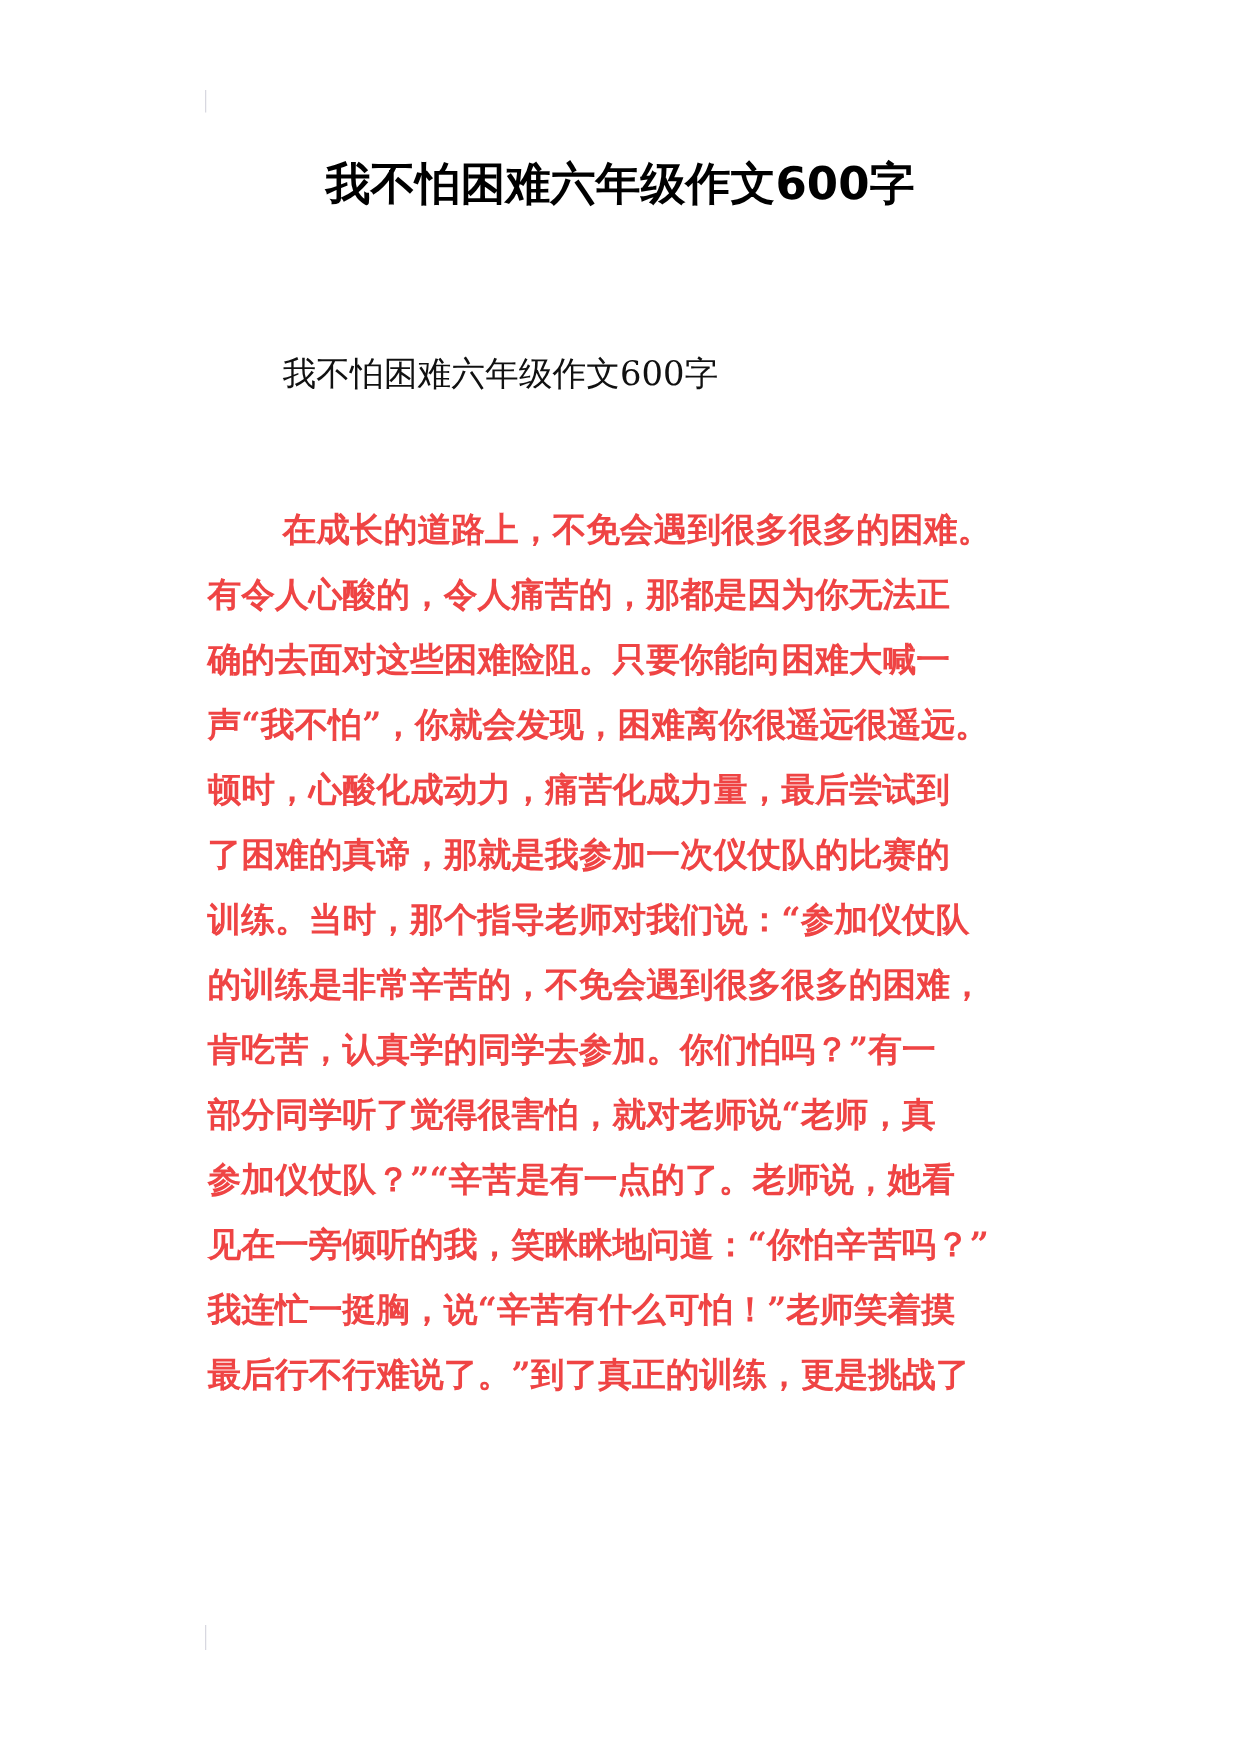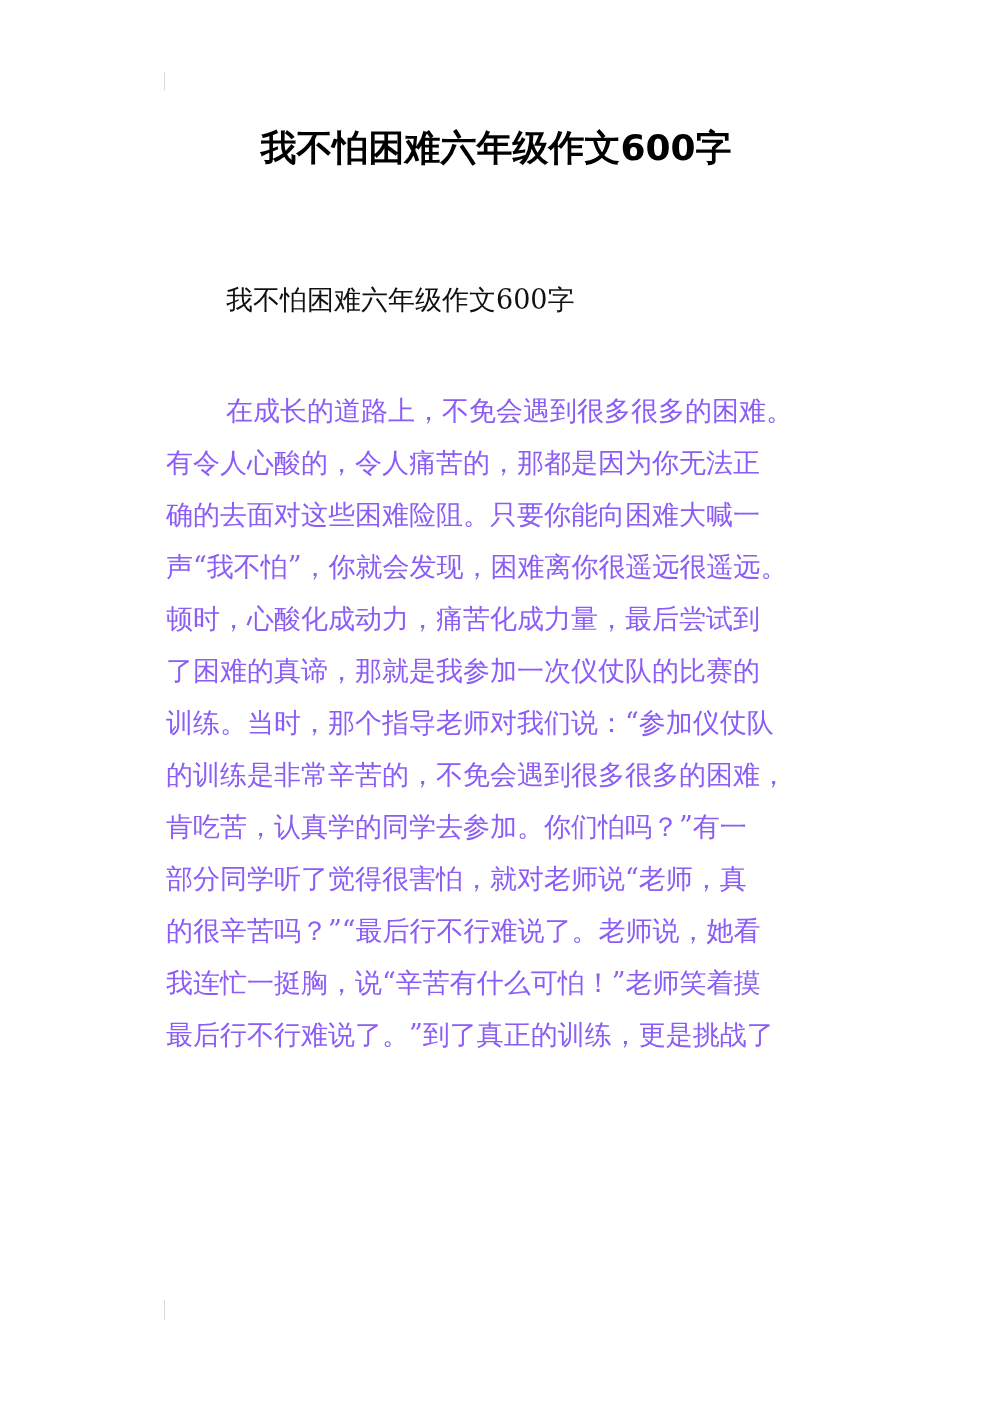--- a/index.html
+++ b/index.html
@@ -40,26 +40,27 @@
     .doc-subtitle {
       position: absolute;
       top: 280px;
       left: 226px;
       font-size: 27px;
       line-height: 40px;
       color: #111111;
     }
     .doc-body {
       position: absolute;
-      top: 385px;
+      top: 399px;
       left: 166px;
       width: 690px;
       font-size: 27px;
       line-height: 52px;
-      color: #8b5cf6;
+      color: #ef4444;
+      font-weight: bold;
     }
     .doc-line {
       display: block;
       white-space: nowrap;
       height: 52px;
     }
     .doc-line.indent {
       padding-left: 60px;
     }
   </style>
@@ -76,18 +77,19 @@
   <span class="doc-line indent">在成长的道路上，不免会遇到很多很多的困难。</span>
   <span class="doc-line">有令人心酸的，令人痛苦的，那都是因为你无法正</span>
   <span class="doc-line">确的去面对这些困难险阻。只要你能向困难大喊一</span>
   <span class="doc-line">声“我不怕”，你就会发现，困难离你很遥远很遥远。</span>
   <span class="doc-line">顿时，心酸化成动力，痛苦化成力量，最后尝试到</span>
   <span class="doc-line">了困难的真谛，那就是我参加一次仪仗队的比赛的</span>
   <span class="doc-line">训练。当时，那个指导老师对我们说：“参加仪仗队</span>
   <span class="doc-line">的训练是非常辛苦的，不免会遇到很多很多的困难，</span>
   <span class="doc-line">肯吃苦，认真学的同学去参加。你们怕吗？”有一</span>
   <span class="doc-line">部分同学听了觉得很害怕，就对老师说“老师，真</span>
-  <span class="doc-line">的很辛苦吗？”“最后行不行难说了。老师说，她看</span>
+  <span class="doc-line">参加仪仗队？”“辛苦是有一点的了。老师说，她看</span>
+  <span class="doc-line">见在一旁倾听的我，笑眯眯地问道：“你怕辛苦吗？”</span>
   <span class="doc-line">我连忙一挺胸，说“辛苦有什么可怕！”老师笑着摸</span>
   <span class="doc-line">最后行不行难说了。”到了真正的训练，更是挑战了</span>
 </div>
 
 <div class="page-mark bottom"></div>
 
 </body></html>

